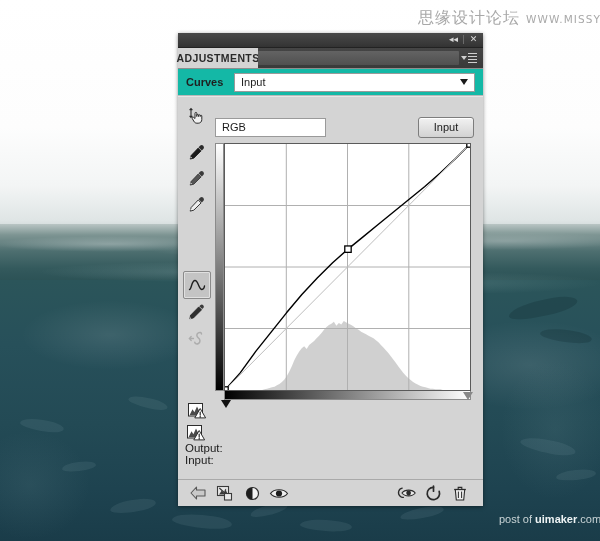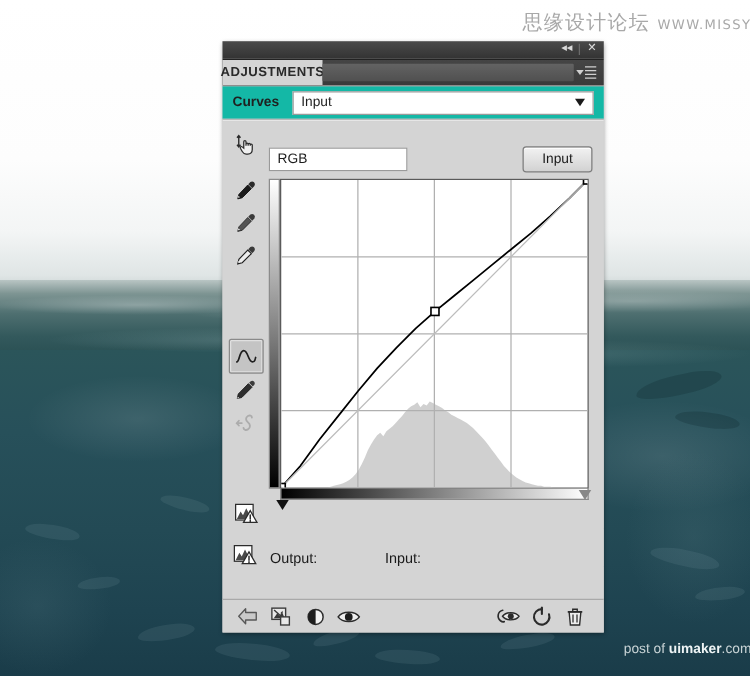--- a/index.html
+++ b/index.html
@@ -167,22 +167,23 @@
   .tri-white{
     left:248px;top:257px;
     border-left:5px solid transparent;border-right:5px solid transparent;border-bottom:8px solid transparent;
   }
   .tri-white i{
     position:absolute;left:-5px;top:-8px;width:0;height:0;
     border-left:5px solid transparent;border-right:5px solid transparent;border-top:8px solid #888;
   }
 
   .iorow{
-    height:30px;display:flex;align-items:flex-end;padding-left:7px;gap:0;
+    height:30px;display:flex;align-items:flex-start;padding-left:7px;gap:0;
     background:#d4d4d4;
+    flex-direction:column;
   }
   .io-icon{width:22px;height:20px;display:flex;align-items:center;justify-content:center;margin-right:9px;}
   .io-label{font-size:11.5px;color:#1a1a1a;}
   .io-out{width:92px;}
   .spacer-row{height:26px;background:#d4d4d4;}
 
   .footer{
     height:26px;display:flex;align-items:center;padding:0 8px;
     border-top:1px solid #a9a9a9;background:#d4d4d4;
   }

